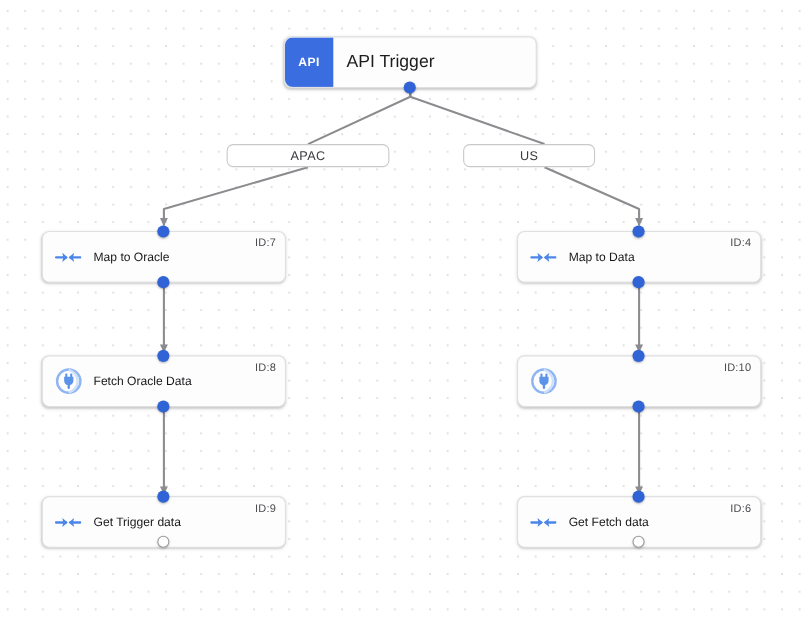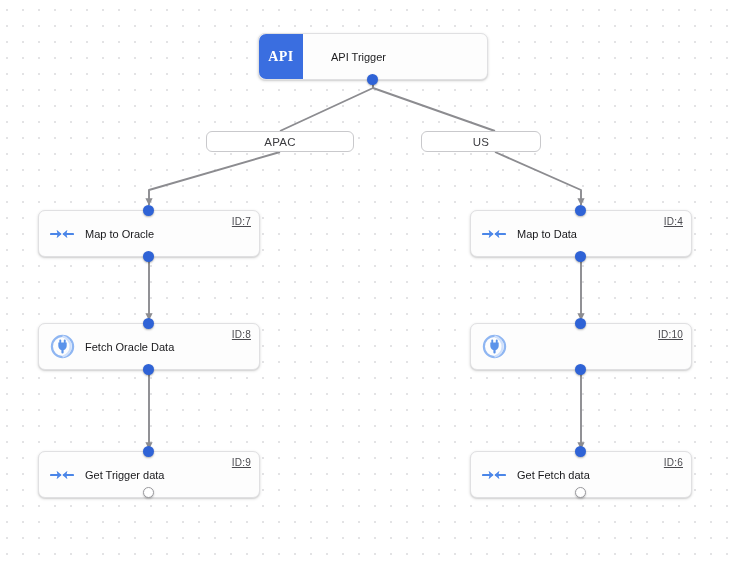--- a/index.html
+++ b/index.html
@@ -63,29 +63,29 @@
 
   
   .api-badge {
     width: 44px;
     align-self: stretch;
     background: #3a6ee0;
     color: #ffffff;
     display: flex;
     align-items: center;
     justify-content: center;
-    font-family: Liberation Serif, serif;
-    font-size: 14px;
+    font-family: Liberation Sans, sans-serif;
+    font-size: 11px;
     font-weight: 700;
     letter-spacing: 0.5px;
     flex: 0 0 44px;
   }
   .api-label {
-    padding-left: 28px;
-    font-size: 11px;
+    padding-left: 12px;
+    font-size: 16px;
     color: #1d1d1f;
   }
 
   .icon-slot {
     width: 46px;
     flex: 0 0 46px;
     display: flex;
     align-items: center;
     justify-content: center;
   }
@@ -98,21 +98,20 @@
   }
 
   .id-tag {
     position: absolute;
     top: 5px;
     right: 8px;
     font-size: 10px;
     color: #4a4a4f;
     font-family: "Liberation Sans", sans-serif;
     letter-spacing: 0.2px;
-    text-decoration: underline;
   }
 
   
   .handle {
     position: absolute;
     border-radius: 50%;
     z-index: 5;
   }
   .handle-filled {
     width: 11px;

